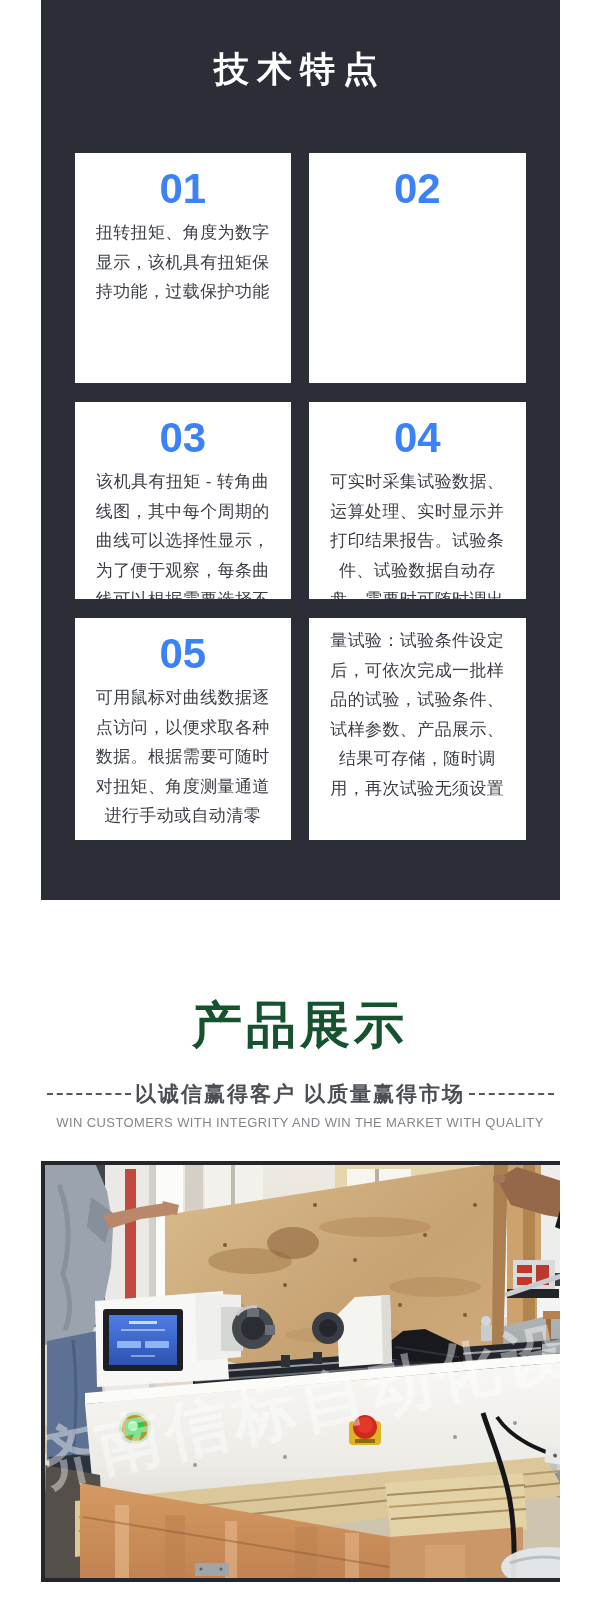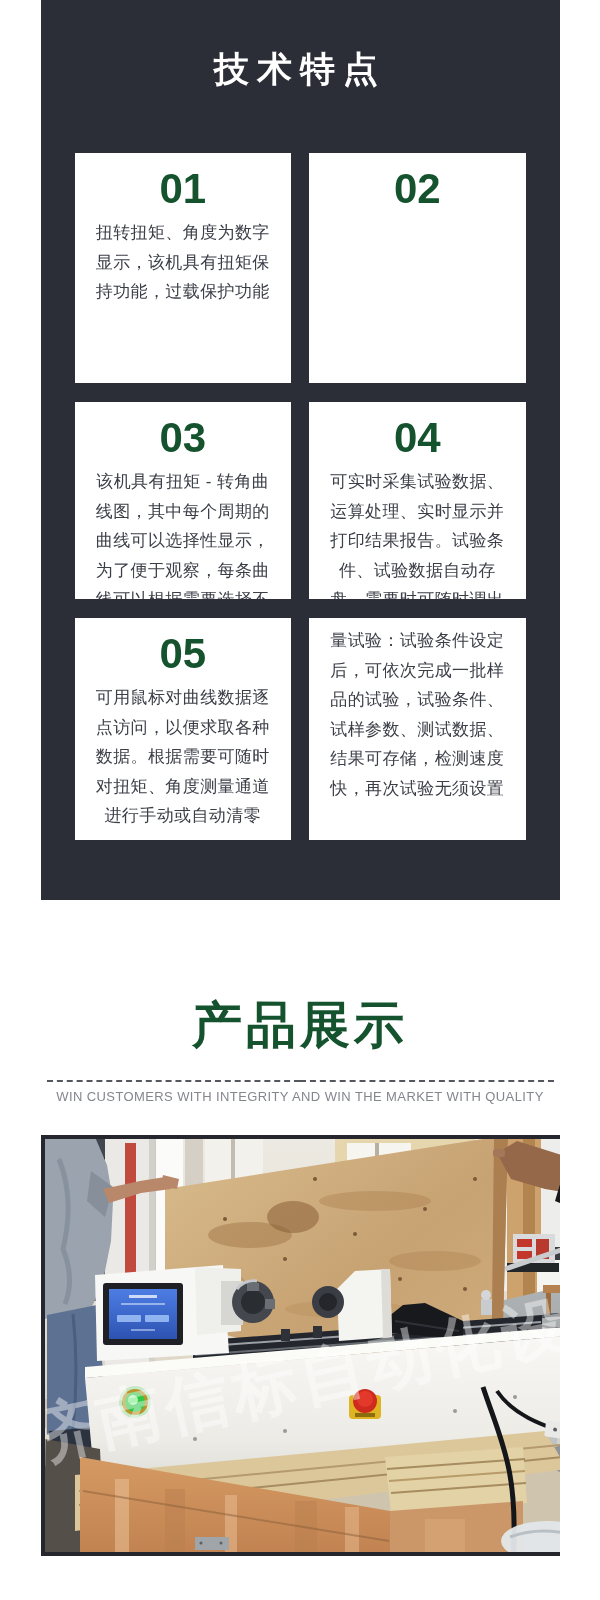--- a/index.html
+++ b/index.html
@@ -6,21 +6,21 @@
   body { font-family:"Liberation Sans","DejaVu Sans",sans-serif; background:#fff; }
   .page { width:519px; height:1600px; margin:0 auto; overflow:hidden; background:#fff; }
 
   
   .features { height:900px; background:#2b2d37; padding-top:47px; }
   .features-title { color:#ffffff; font-size:35px; font-weight:700; text-align:center;
                     letter-spacing:8px; line-height:44px; margin-bottom:62px; }
   .cards { display:grid; grid-template-columns:1fr 1fr; grid-template-rows:230px 197px 222px;
            gap:19px 18px; margin:0 34px; }
   .card { background:#ffffff; padding:8px 16px 0 16px; overflow:hidden; }
-  .card-num { font-size:42px; font-weight:800; color:#14532d; text-align:center;
+  .card-num { font-size:42px; font-weight:800; color:#3b82f6; text-align:center;
               line-height:48px; margin:4px 0 5px; }
   .card-text { font-size:17px; line-height:29.5px; color:#3b3e47; letter-spacing:0.4px; text-align:center; }
 
   
   .showcase { height:700px; background:#ffffff; padding-top:96px; }
   .showcase-title { color:#14532d; font-size:50px; font-weight:900; text-align:center;
                     letter-spacing:4px; line-height:58px; }
   .tagline-row { display:flex; align-items:center; margin:26px 6px 0 6px; }
   .tagline-dash { flex:1 1 auto; border-bottom:2px dashed #54575d; height:2px; }
   .tagline-text { color:#4b4e55; font-size:21px; font-weight:600; letter-spacing:2px;
@@ -52,29 +52,30 @@
       </div>
       <div class="card">
         <div class="card-num">04</div>
         <p class="card-text">可实时采集试验数据、运算处理、实时显示并打印结果报告。试验条件、试验数据自动存盘，需要时可随时调出</p>
       </div>
       <div class="card">
         <div class="card-num">05</div>
         <p class="card-text">可用鼠标对曲线数据逐点访问，以便求取各种数据。根据需要可随时对扭矩、角度测量通道进行手动或自动清零</p>
       </div>
       <div class="card">
-        <p class="card-text">量试验：试验条件设定后，可依次完成一批样品的试验，试验条件、试样参数、测试数据、结果可存储，检测速度快，再次试验无须设置</p>
+        <p class="card-text">量试验：试验条件设定后，可依次完成一批样品的试验，试验条件、试样参数、产品展示、结果可存储，随时调用，再次试验无须设置</p>
       </div>
     </div>
   </section>
 
   <section class="showcase">
     <h2 class="showcase-title">产品展示</h2>
     <div class="tagline-row">
       <div class="tagline-dash"></div>
+      <span class="tagline-text">以诚信赢得客户 以质量赢得市场</span>
       <div class="tagline-dash"></div>
     </div>
     <div class="tagline-en">WIN CUSTOMERS WITH INTEGRITY AND WIN THE MARKET WITH QUALITY</div>
 
     <div class="photo-frame">
       <svg width="549" height="421" viewBox="0 0 549 421">
         <defs>
           <linearGradient id="gWall" x1="0" y1="0" x2="0" y2="1">
             <stop offset="0" stop-color="#edeae3"></stop>
               <stop offset="1" stop-color="#ddd5c4"></stop>

